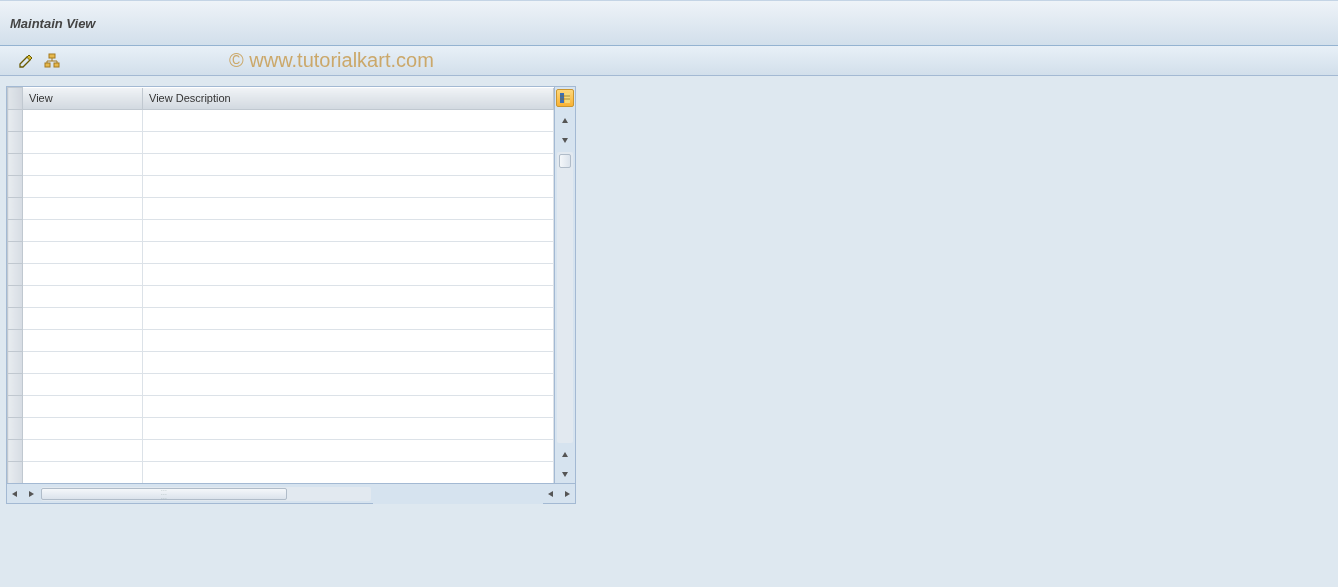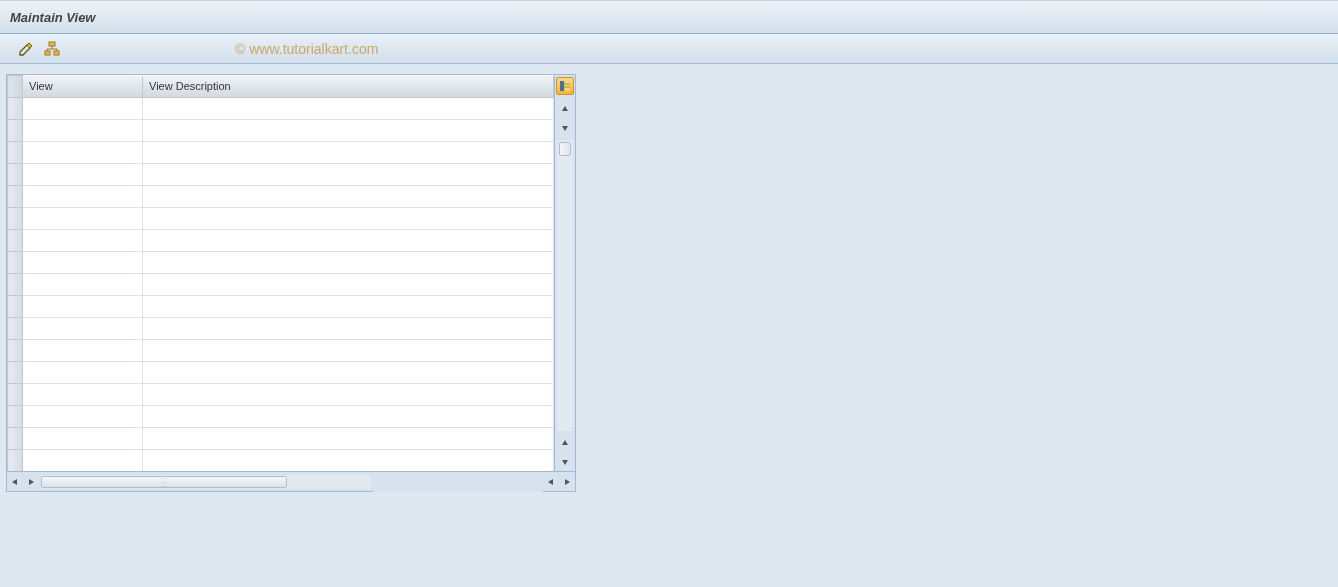--- a/index.html
+++ b/index.html
@@ -12,21 +12,21 @@
       font-size: 11px;
       background: #dee8f0;
       width: 1338px;
       height: 587px;
       overflow: hidden;
     }
     .title-bar {
       background: linear-gradient(to bottom, #eef3f8 0%, #d2dfeb 100%);
       border-bottom: 1px solid #94b3d1;
       border-top: 1px solid #c4d4e5;
-      padding: 16px 10px;
+      padding: 22px 10px;
       font-size: 13px;
       font-weight: bold;
       font-style: italic;
       color: #444;
       height: 26px;
       display: flex;
       align-items: center;
     }
     .toolbar {
       background: linear-gradient(to bottom, #e8f0f7 0%, #d2dfeb 100%);
@@ -41,22 +41,22 @@
     .toolbar-icon {
       width: 20px;
       height: 20px;
       display: flex;
       align-items: center;
       justify-content: center;
       cursor: pointer;
     }
     .watermark {
       position: absolute;
-      left: 235px;
-      font-size: 14px;
+      left: 229px;
+      font-size: 20px;
       color: #cba86a;
       font-family: Arial, sans-serif;
       pointer-events: none;
     }
     .content-area {
       padding: 10px 4px 0 6px;
       display: flex;
     }
     .table-container {
       border: 1px solid #a3b9d3;

